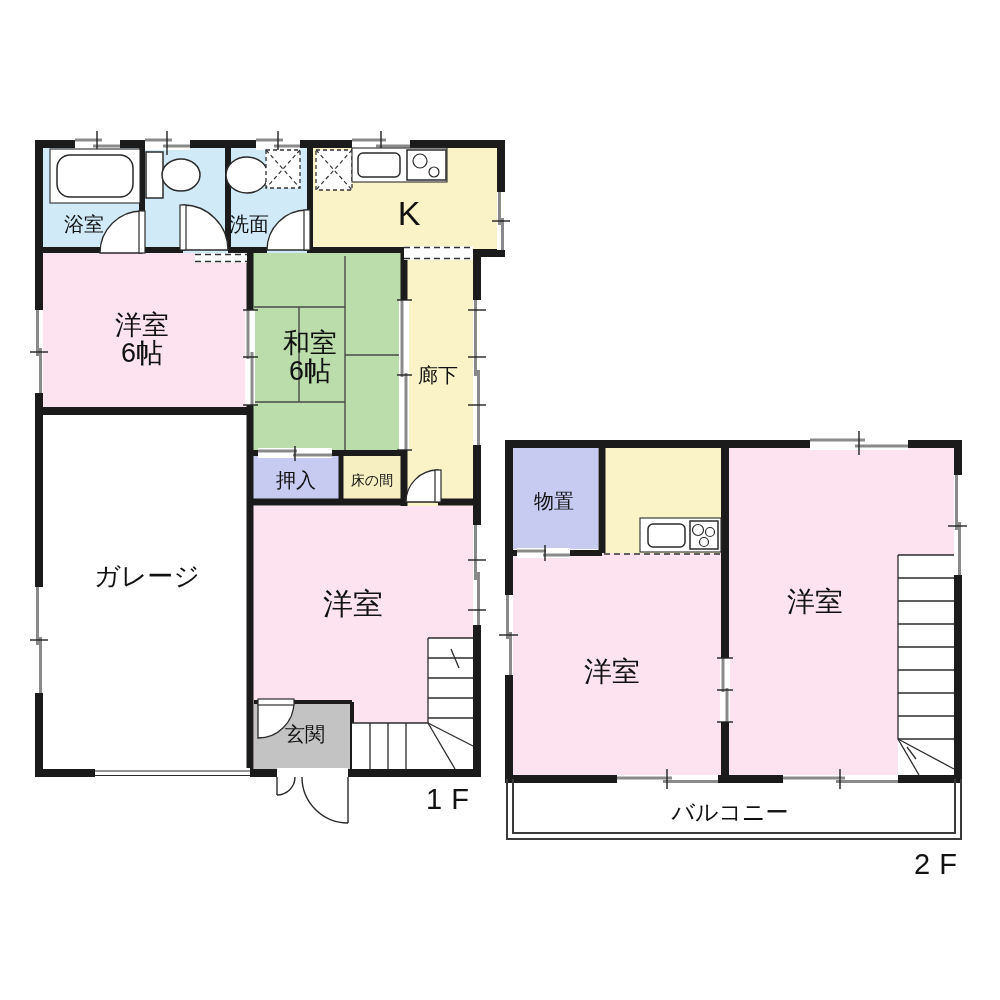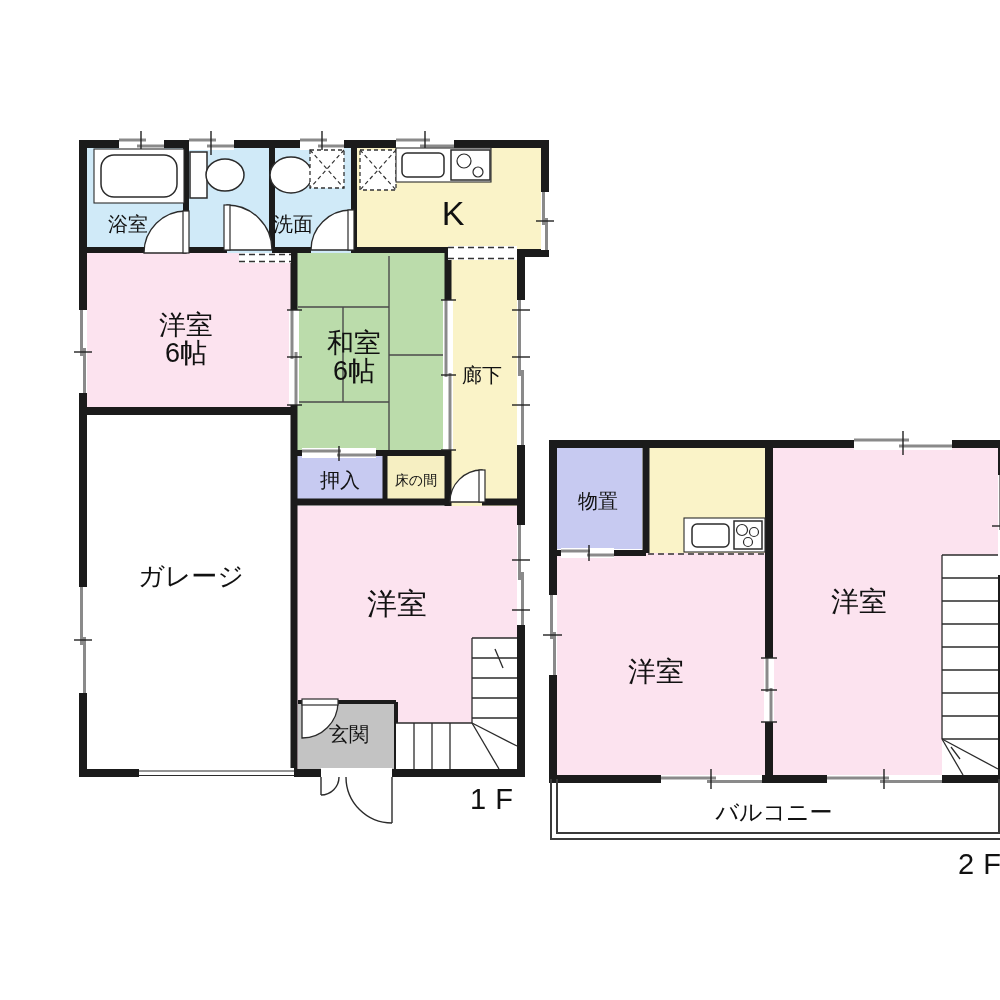--- a/index.html
+++ b/index.html
@@ -1,16 +1,16 @@
 <!DOCTYPE html>
 <html><head>
 <meta charset="utf-8">
 <style>
   html,body{margin:0;padding:0;background:#fff;}
-  .stage{width:841px;height:1000px;position:relative;background:#fff;padding-left:44px;}
+  .stage{width:841px;height:1000px;position:relative;background:#fff;}
   svg{display:block;}
   .wall{stroke:#1b1b1b;fill:none;}
   .w8{stroke-width:8;} .w7{stroke-width:7;} .w6{stroke-width:6;} .w5{stroke-width:5;} .w4{stroke-width:4;}
   .thin{stroke:#2b2b2b;stroke-width:1.4;fill:none;}
   .fixture{fill:#fff;stroke:#2b2b2b;stroke-width:1.5;}
   .fixline{stroke:#2b2b2b;stroke-width:1.2;fill:none;}
   .dashbox{fill:#fff;stroke:#333;stroke-width:1.3;stroke-dasharray:4,3;}
   .dashline{stroke:#333;stroke-width:1.2;fill:none;stroke-dasharray:4,3;}
   .opendash{stroke:#333;stroke-width:1.4;fill:none;stroke-dasharray:6,4;}
   .wgap{fill:#fff;}

